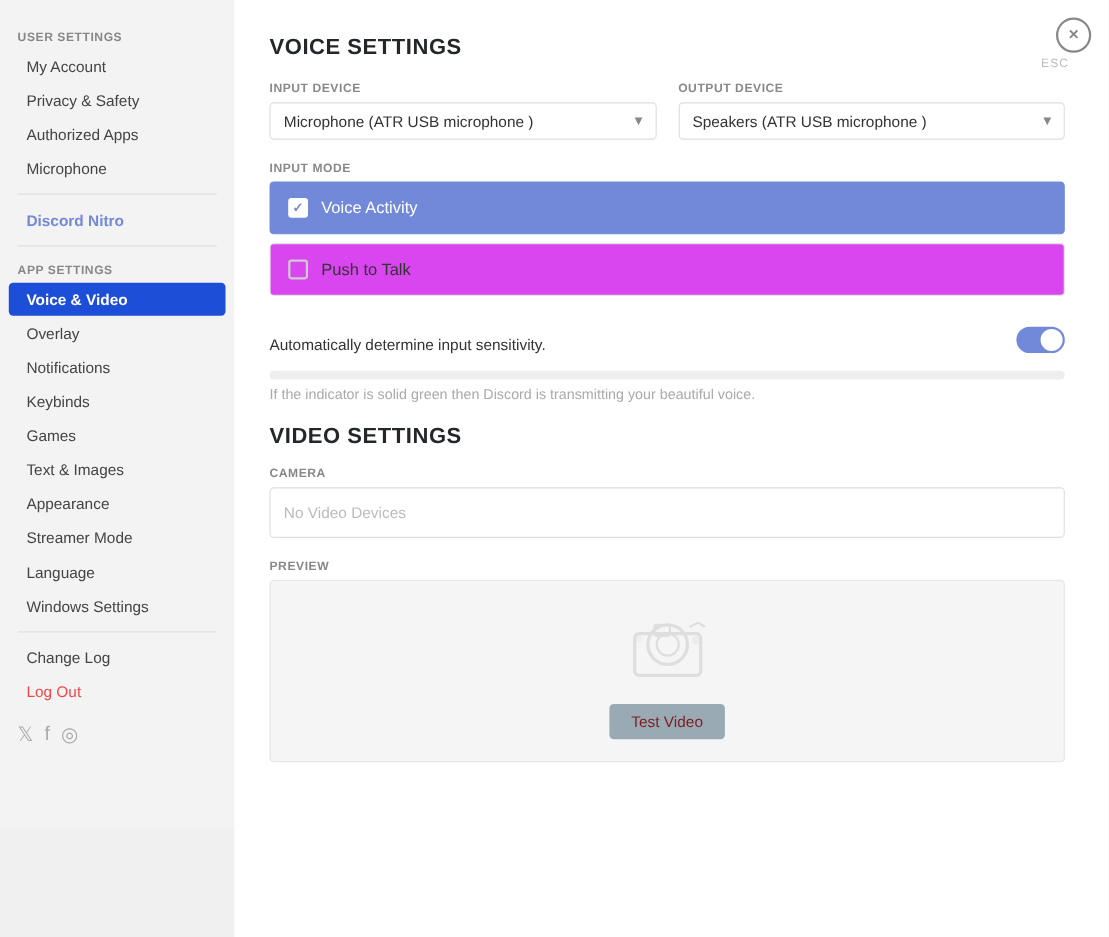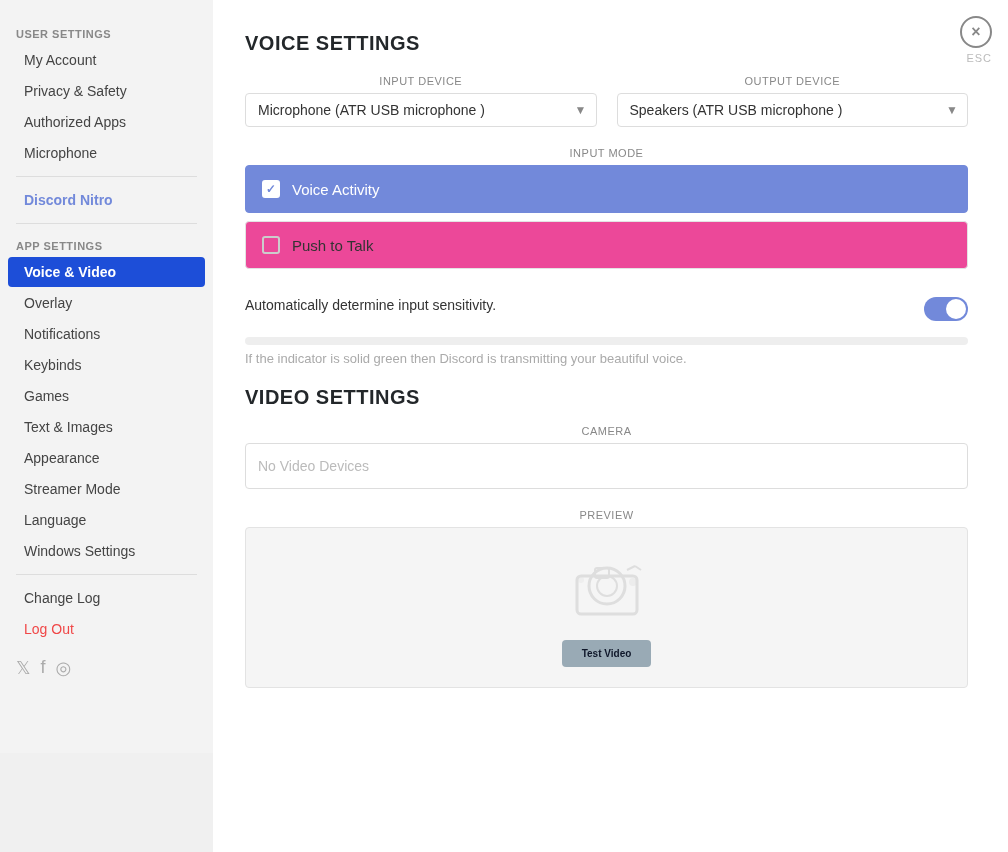--- a/index.html
+++ b/index.html
@@ -88,43 +88,42 @@
       display: flex;
       align-items: center;
       justify-content: center;
       color: #888;
       font-size: 16px;
       font-weight: bold;
     }
     .esc-label {
       position: absolute;
       top: 52px;
-      right: 16px;
+      right: 36px;
       font-size: 11px;
       color: #bbb;
       letter-spacing: 1px;
     }
 
     .section-title {
       font-size: 20px;
       font-weight: 700;
       color: #23272a;
       text-transform: uppercase;
       letter-spacing: 0.5px;
       margin-bottom: 20px;
     }
 
     .field-label {
       font-size: 11px;
-      font-weight: 400;
+      font-weight: 700;
       color: #888;
       text-transform: uppercase;
       letter-spacing: 0.5px;
       margin-bottom: 6px;
-      text-align: center;
     }
 
     .two-col {
       display: grid;
       grid-template-columns: 1fr 1fr;
       gap: 20px;
       margin-bottom: 20px;
     }
 
     .select-wrapper {
@@ -189,21 +188,21 @@
       display: flex;
       align-items: center;
       gap: 12px;
       padding: 14px 16px;
       border: 1px solid #e3e3e3;
       border-radius: 4px;
       margin-bottom: 8px;
       cursor: pointer;
       font-size: 15px;
       color: #333;
-      background: #ec4899;
+      background: #d946ef;
     }
     .mode-option.selected {
       background: #7289da;
       color: #fff;
       border-color: #7289da;
     }
 
     .checkbox {
       width: 18px;
       height: 18px;
@@ -225,21 +224,21 @@
     }
     .checkbox.unchecked {
       border-color: #ccc;
     }
 
     .sensitivity-section {
       margin-bottom: 20px;
     }
     .sensitivity-row {
       display: flex;
-      align-items: flex-start;
+      align-items: flex-end;
       justify-content: space-between;
       padding: 8px 0;
     }
     .sensitivity-text {
       font-size: 14px;
       color: #333;
     }
 
     
     .toggle {
@@ -317,27 +316,27 @@
       padding: 20px;
       gap: 12px;
     }
 
     .camera-icon-svg {
       opacity: 0.3;
     }
 
     .test-video-btn {
       background: #99aab5;
-      color: #0f172a;
+      color: #7f1d1d;
       border: none;
       border-radius: 4px;
       padding: 8px 20px;
-      font-size: 10px;
-      cursor: pointer;
-      font-weight: 700;
+      font-size: 14px;
+      cursor: pointer;
+      font-weight: 400;
     }
   </style>
 </head>
 <body>
 
 <div class="sidebar">
   <div class="sidebar-section-label">USER SETTINGS</div>
 
   <div class="sidebar-item">My Account</div>
   <div class="sidebar-item">Privacy &amp; Safety</div>

